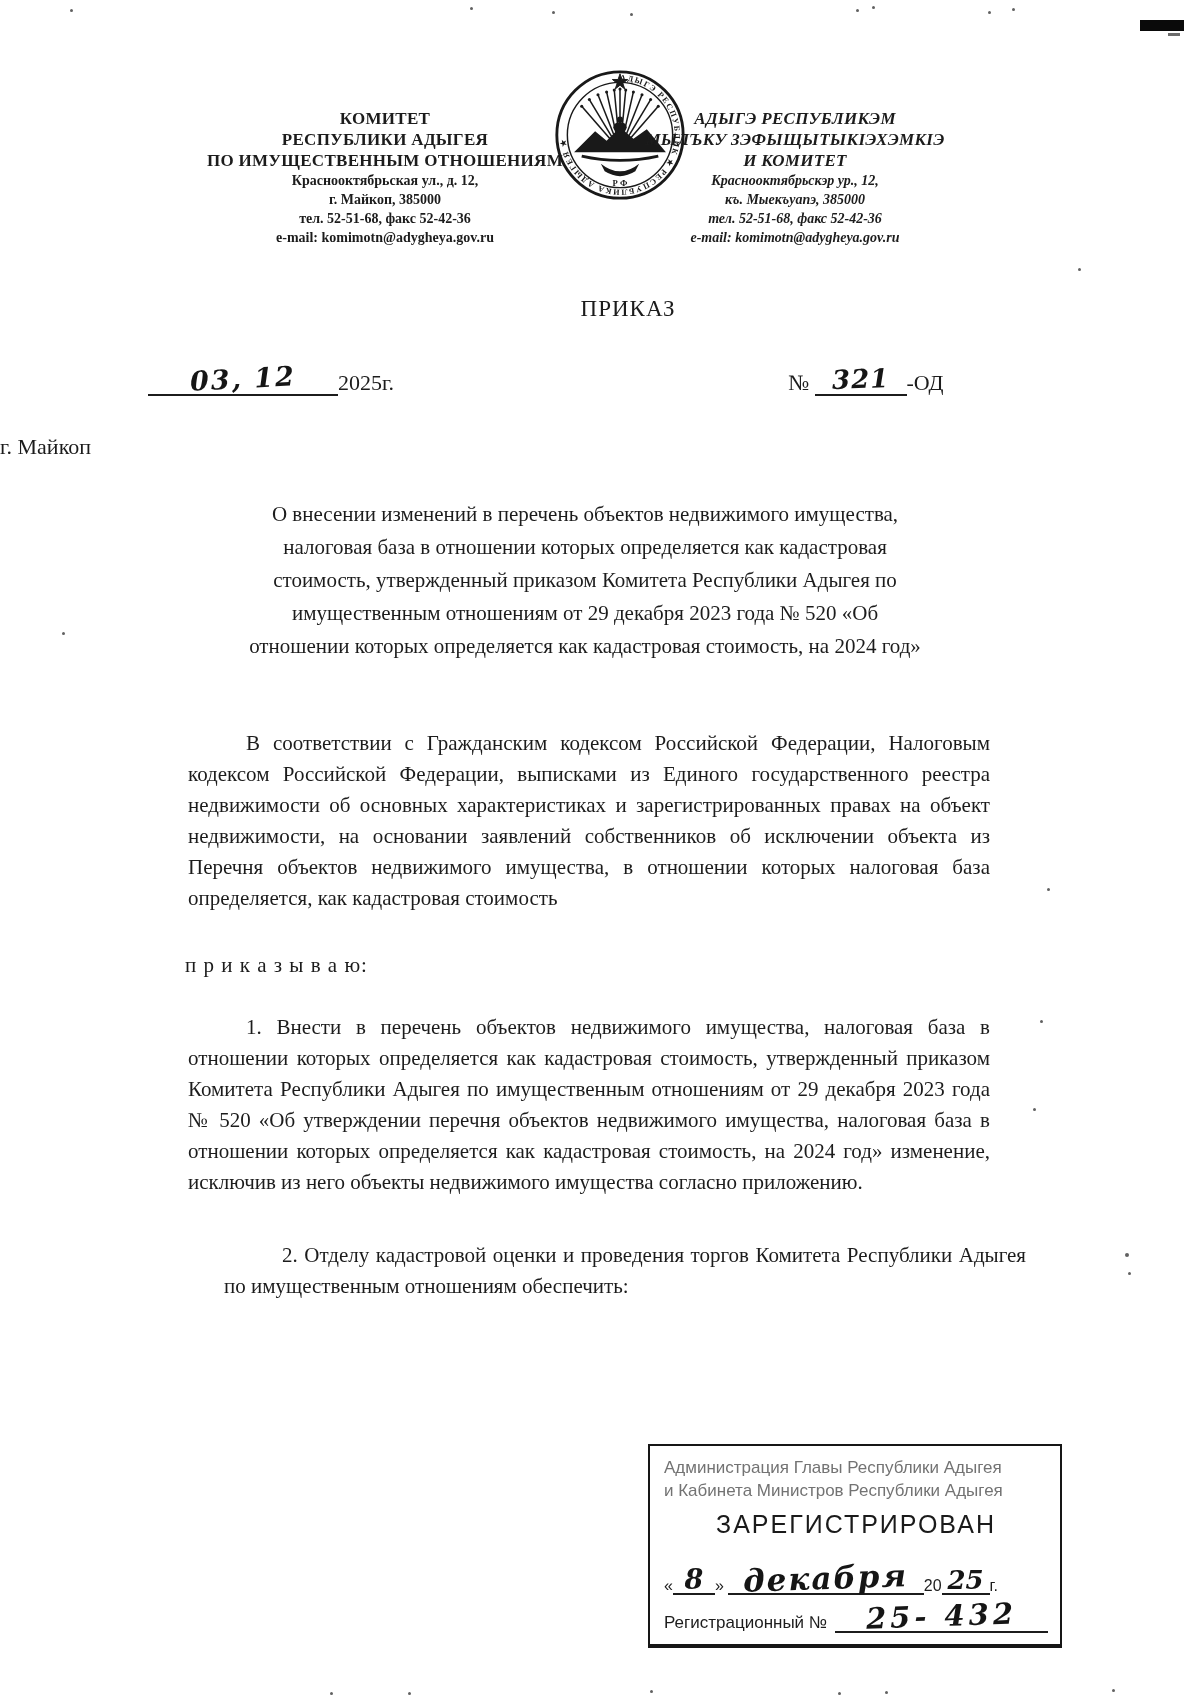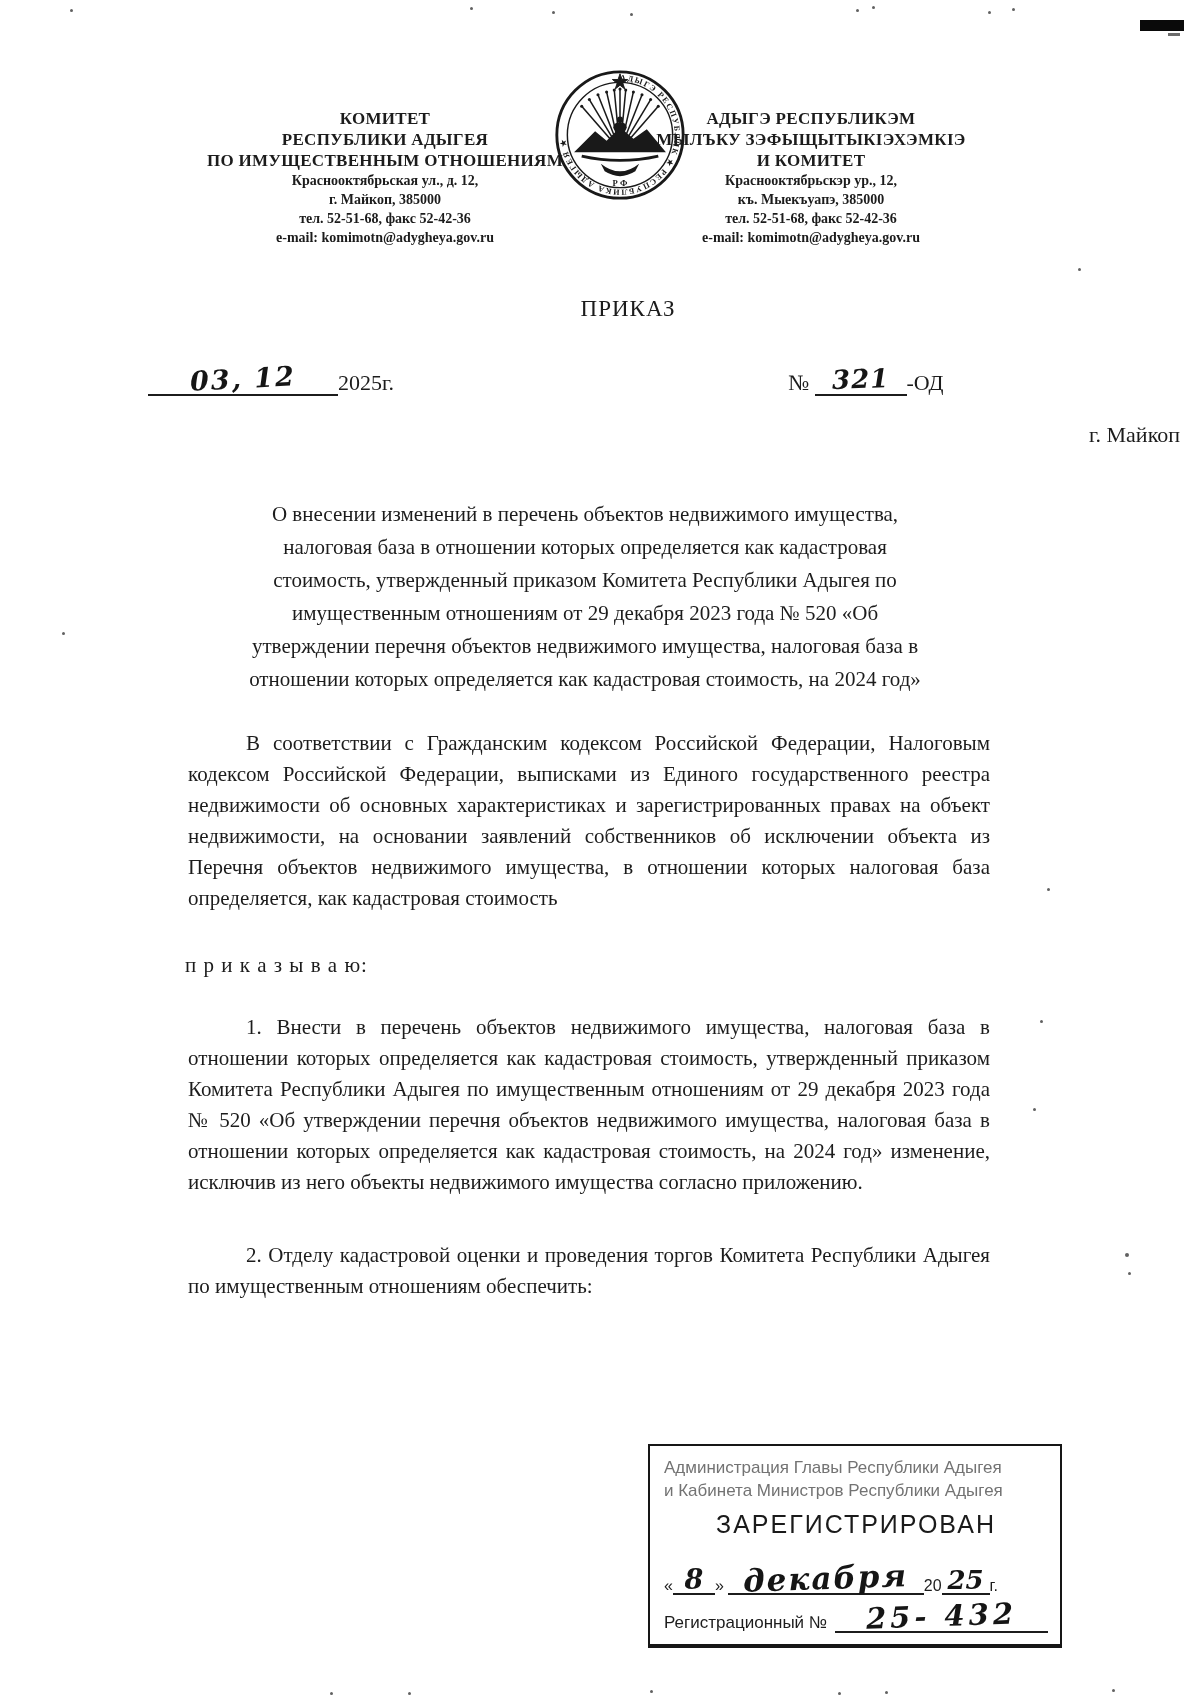--- a/index.html
+++ b/index.html
@@ -9,44 +9,44 @@
     font-family:"Liberation Serif", serif;
   }
   
   .artifact-bar{position:absolute; background:#0a0a0a;}
   .speck{position:absolute; background:#3a3a3a; width:3px; height:3px; border-radius:50%; opacity:.8;}
   
   .lh-col{position:absolute; text-align:center; font-weight:bold; line-height:21px;}
   .lh-col .big{font-size:17px; letter-spacing:.3px;}
   .lh-col .small{font-size:14px; line-height:19px;}
   .lh-left{left:190px; top:108px; width:390px;}
-  .lh-right{left:636px; top:108px; width:350px;}
+  .lh-right{left:620px; top:108px; width:350px;font-style:italic;}
   .emblem{position:absolute; left:553px; top:68px; width:134px; height:134px;}
   
   .order-title{position:absolute; left:0; top:296px; width:1180px; text-align:center;
     font-size:23px; font-weight:normal; letter-spacing:1px;margin-left:38px;}
   .date-row{position:absolute; left:0; top:352px; width:1200px; height:50px; font-size:22px;}
   .date-left{position:absolute; left:148px; bottom:6px; display:flex; align-items:flex-end;}
   .date-right{position:absolute; left:788px; bottom:6px; display:flex; align-items:flex-end;}
   .uline{border-bottom:2px solid #1c1c1c; text-align:center;}
   .hw{font-family:"DejaVu Serif", serif; font-style:italic; font-weight:bold; color:#151515;}
   .hw-date{font-size:27px; transform:rotate(-3deg); display:inline-block; letter-spacing:2px;}
   .hw-num{font-size:26px; transform:rotate(-2deg); display:inline-block; letter-spacing:1px;}
-  .city{position:absolute; left:0; top:422px; width:1180px; text-align:right; font-size:22px;}
+  .city{position:absolute; left:0; top:434px; width:1180px; text-align:left; font-size:22px;}
   
   .subject{position:absolute; left:185px; top:498px; width:800px; text-align:center;
     font-size:21px; line-height:33px;}
   
   .para{position:absolute; left:188px; width:802px; font-size:21px; line-height:31px;
     text-align:justify; text-indent:58px;}
   .p-intro{top:728px;}
   .decree{position:absolute; left:185px; top:953px; width:800px; 
     font-size:21px; letter-spacing:1px;}
   .p-item1{top:1012px;}
-  .p-item2{top:1240px;}
+  .p-item2{top:1240px;margin-left:36px;}
   
   .stamp{position:absolute; left:648px; top:1444px; width:414px; height:204px;
     border:2px solid #161616; border-bottom-width:4px; box-sizing:border-box;
     font-family:"Liberation Sans", sans-serif; padding:10px 12px 6px 14px;}
   .stamp .org{font-size:17px; line-height:23px; color:#737373;}
   .stamp .registered{font-size:25px; letter-spacing:2px; text-align:center; margin-top:8px; color:#1a1a1a;}
   .stamp-date{display:flex; align-items:flex-end; margin-top:16px; font-size:16px; height:40px;}
   .stamp-date .uline{border-bottom:2px solid #1c1c1c;}
   .hw-day{font-size:27px; line-height:22px;}
   .hw-month{font-size:31px; line-height:24px; transform:rotate(-2deg); display:inline-block; letter-spacing:2px;}
@@ -170,21 +170,20 @@
     </div>
   </div>
 
   <div class="city">г. Майкоп</div>
 
   <div class="subject">
     <div>О внесении изменений в перечень объектов недвижимого имущества,</div>
     <div>налоговая база в отношении которых определяется как кадастровая</div>
     <div>стоимость, утвержденный приказом Комитета Республики Адыгея по</div>
     <div>имущественным отношениям от 29 декабря 2023 года № 520 «Об</div>
-    <div>утверждении перечня объектов недвижимого имущества, налоговая база в</div>
     <div>отношении которых определяется как кадастровая стоимость, на 2024 год»</div>
   </div>
 
   <div class="para p-intro">В соответствии с Гражданским кодексом Российской Федерации, Налоговым кодексом Российской Федерации, выписками из Единого государственного реестра недвижимости об основных характеристиках и зарегистрированных правах на объект недвижимости, на основании заявлений собственников об исключении объекта из Перечня объектов недвижимого имущества, в отношении которых налоговая база определяется, как кадастровая стоимость</div>
   <div class="decree">п р и к а з ы в а ю:</div>
   <div class="para p-item1">1. Внести в перечень объектов недвижимого имущества, налоговая база в отношении которых определяется как кадастровая стоимость, утвержденный приказом Комитета Республики Адыгея по имущественным отношениям от 29 декабря 2023 года № 520 «Об утверждении перечня объектов недвижимого имущества, налоговая база в отношении которых определяется как кадастровая стоимость, на 2024 год» изменение, исключив из него объекты недвижимого имущества согласно приложению.</div>
   <div class="para p-item2">2. Отделу кадастровой оценки и проведения торгов Комитета Республики Адыгея по имущественным отношениям обеспечить:</div>
 
   <div class="stamp">
     <div class="org">Администрация Главы Республики Адыгея</div>

